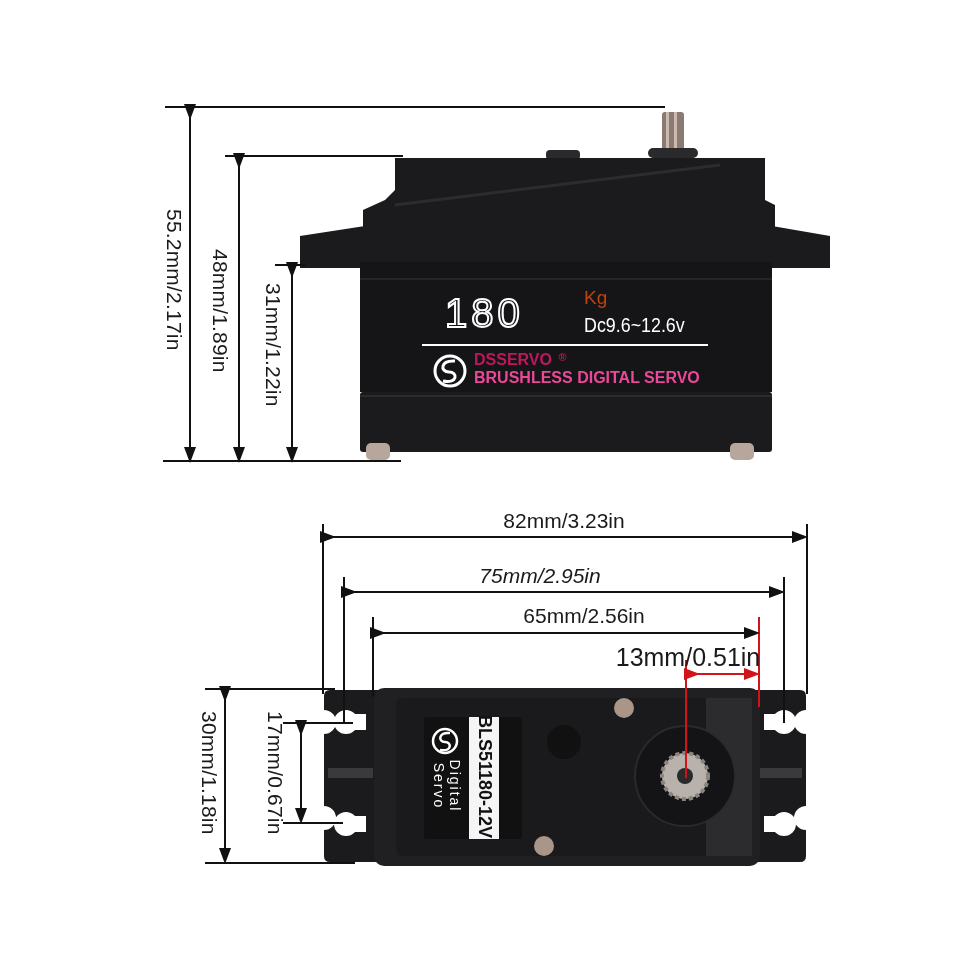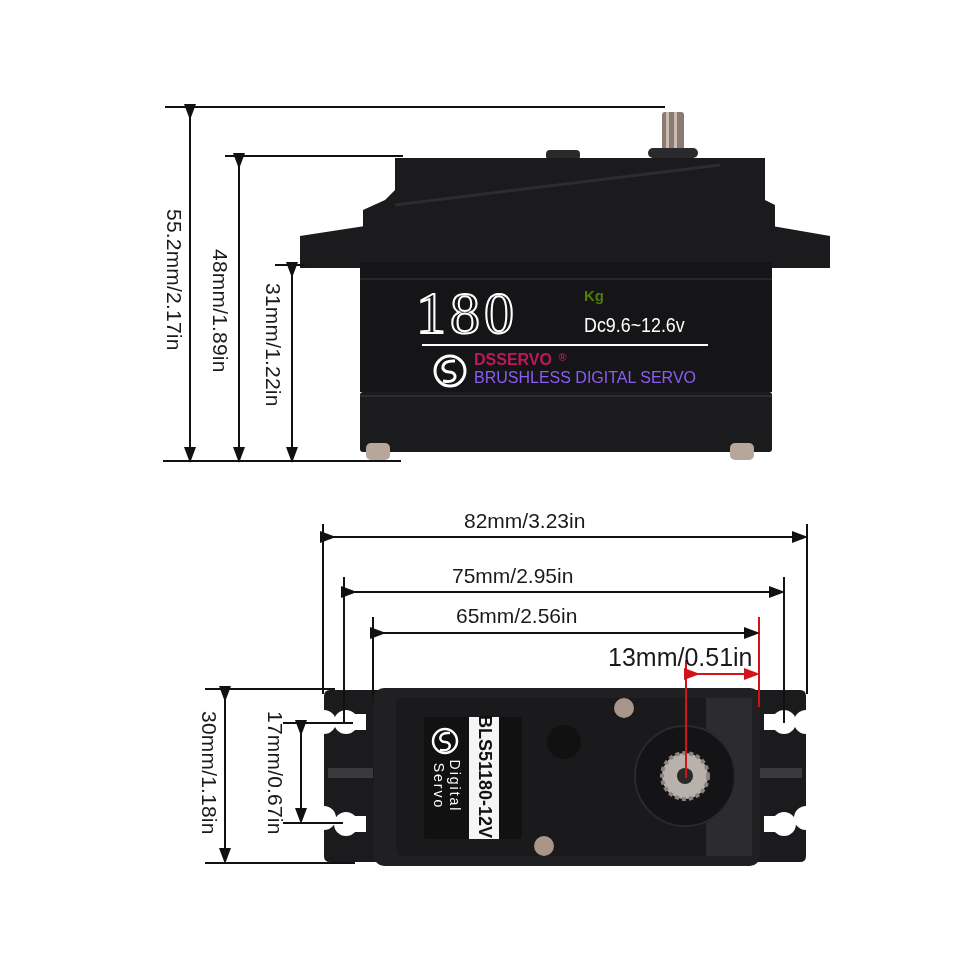--- a/index.html
+++ b/index.html
@@ -2,21 +2,21 @@
 <html><head>
 <meta charset="utf-8">
 <style>
   html,body{margin:0;padding:0;background:#ffffff;}
   body{width:960px;height:960px;position:relative;overflow:hidden;font-family:"Liberation Sans",sans-serif;}
   .abs{position:absolute;}
   .hline{position:absolute;height:2px;background:#111;}
   .vline{position:absolute;width:2px;background:#111;}
   .rline{position:absolute;background:#d0141a;}
   .vlabel{position:absolute;transform-origin:center center;transform:rotate(90deg);white-space:nowrap;color:#1a1a1a;font-size:21px;letter-spacing:0.2px;}
-  .hlabel{position:absolute;white-space:nowrap;color:#1a1a1a;font-size:21px;text-align:left;}
+  .hlabel{position:absolute;white-space:nowrap;color:#1a1a1a;font-size:21px;text-align:center;}
   svg{position:absolute;overflow:visible;}
   .body-dark{fill:#1b1b1d;}
 </style>
 </head>
 <body>
 
 <div>
 
   <svg width="960" height="480" style="left:0;top:0;">
 
@@ -43,28 +43,28 @@
 
     <rect x="366" y="443" width="24" height="17" rx="5" fill="#b6a69c"></rect>
     <rect x="730" y="443" width="24" height="17" rx="5" fill="#b6a69c"></rect>
 
     <line x1="422" y1="345" x2="708" y2="345" stroke="#ffffff" stroke-width="2"></line>
 
     <circle cx="450" cy="371" r="15" fill="none" stroke="#ffffff" stroke-width="3"></circle>
     <path d="M455 361 C440 360 440 372 449 372 C458 372 458 384 443 381" stroke="#ffffff" stroke-width="3" fill="none"></path>
   </svg>
 
-  <div class="abs" style="left:416px;top:283px;font-family:Liberation Serif, serif;font-size:60px;line-height:60px;color:transparent;-webkit-text-stroke:2px #ffffff;letter-spacing:4px;">180</div>
-  <div class="abs" style="left:584px;top:287px;font-size:15px;font-weight:bold;color:#4d7c0f;">Kg</div>
+  <div class="abs" style="left:445px;top:283px;font-family:Liberation Sans, sans-serif;font-size:40px;line-height:60px;color:transparent;-webkit-text-stroke:2px #ffffff;letter-spacing:4px;">180</div>
+  <div class="abs" style="left:584px;top:287px;font-size:19px;font-weight:normal;color:#c2410c;">Kg</div>
   <div class="abs" style="left:584px;top:313px;font-size:21px;color:#fff;transform:scaleX(0.85);transform-origin:left;">Dc9.6~12.6v</div>
   <div class="abs" style="left:474px;top:351px;font-size:16px;font-weight:bold;color:#be185d;">
     <span>DSSERVO</span>
     <span style="font-size:11px;vertical-align:top;margin-left:2px;">®</span>
   </div>
-  <div class="abs" style="left:474px;top:369px;font-size:16px;font-weight:normal;color:#8b5cf6;">BRUSHLESS DIGITAL SERVO</div>
+  <div class="abs" style="left:474px;top:369px;font-size:16px;font-weight:bold;color:#ec4899;">BRUSHLESS DIGITAL SERVO</div>
 
   <div class="hline" style="left:165px;top:106px;width:500px;"></div>
   <div class="hline" style="left:225px;top:155px;width:178px;"></div>
   <div class="hline" style="left:275px;top:264px;width:30px;"></div>
   <div class="hline" style="left:163px;top:460px;width:238px;"></div>
 
   <svg width="960" height="480" style="left:0;top:0;">
     <defs>
       <marker id="ah" markerWidth="8" markerHeight="8" refX="4" refY="4" orient="auto">
         <path d="M0,1 L8,4 L0,7 Z" fill="#111"></path>
@@ -143,19 +143,19 @@
   <svg width="960" height="960" style="left:0;top:0;">
     <line x1="328" y1="537" x2="800" y2="537" stroke="#111" stroke-width="2" marker-start="url(#ah)" marker-end="url(#ah)"></line>
     <line x1="349" y1="592" x2="777" y2="592" stroke="#111" stroke-width="2" marker-start="url(#ah)" marker-end="url(#ah)"></line>
     <line x1="378" y1="633" x2="752" y2="633" stroke="#111" stroke-width="2" marker-start="url(#ah)" marker-end="url(#ah)"></line>
     <line x1="692" y1="674" x2="752" y2="674" stroke="#d0141a" stroke-width="2" marker-start="url(#ahr)" marker-end="url(#ahr)"></line>
     <line x1="225" y1="694" x2="225" y2="856" stroke="#111" stroke-width="2" marker-start="url(#ah)" marker-end="url(#ah)"></line>
     <line x1="301" y1="728" x2="301" y2="816" stroke="#111" stroke-width="2" marker-start="url(#ah)" marker-end="url(#ah)"></line>
   </svg>
 
   <div class="hlabel" style="left:464px;top:509px;width:200px;">82mm/3.23in</div>
-  <div class="hlabel" style="left:452px;top:564px;width:200px;">75mm/2.95in</div>
-  <div class="hlabel" style="left:456px;top:604px;width:200px;">65mm/2.56in</div>
+  <div class="hlabel" style="left:440px;top:564px;width:200px;font-style:italic;">75mm/2.95in</div>
+  <div class="hlabel" style="left:484px;top:604px;width:200px;">65mm/2.56in</div>
   <div class="hlabel" style="left:608px;top:643px;width:160px;font-size:25px;">13mm/0.51in</div>
 
   <div class="vlabel" style="left:144px;top:764px;width:130px;">30mm/1.18in</div>
   <div class="vlabel" style="left:210px;top:764px;width:130px;">17mm/0.67in</div>
 </div>
 
 </body></html>

